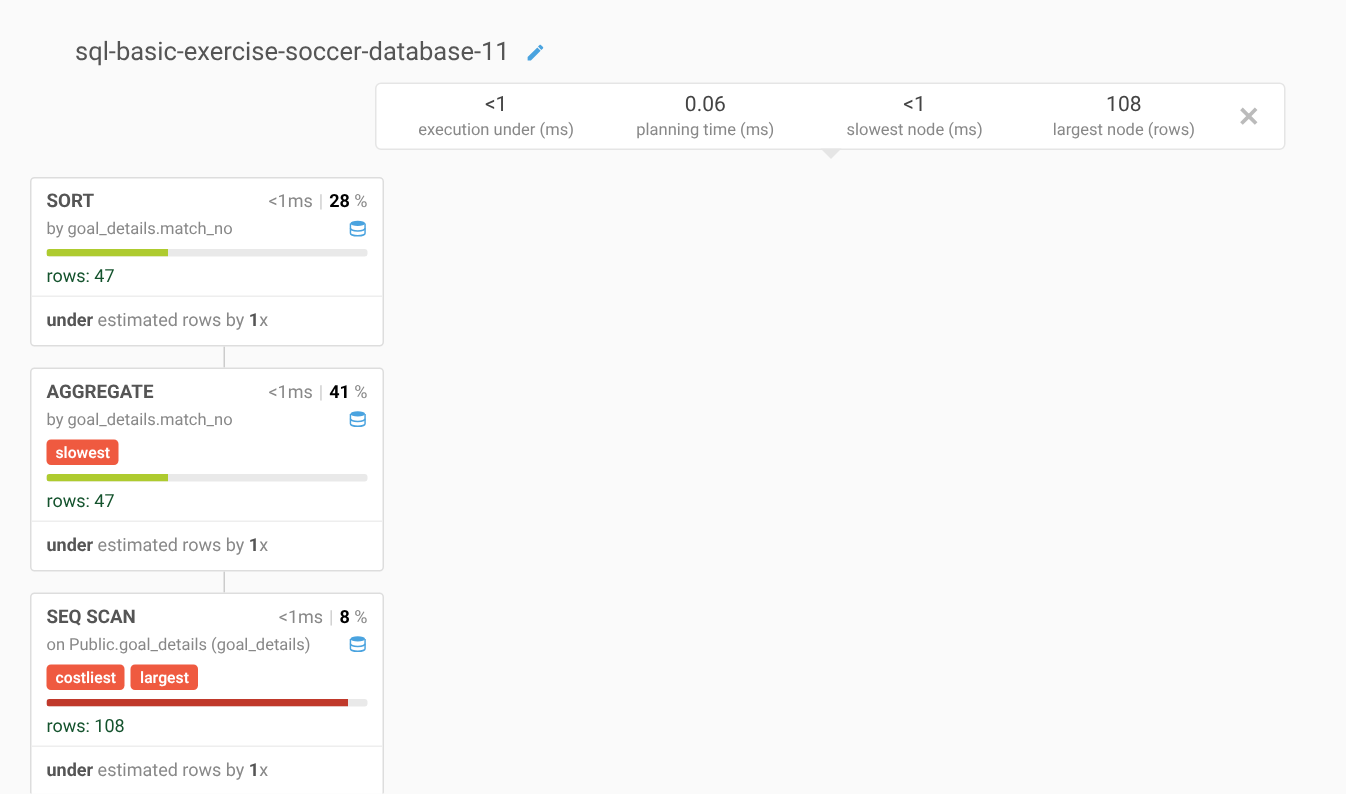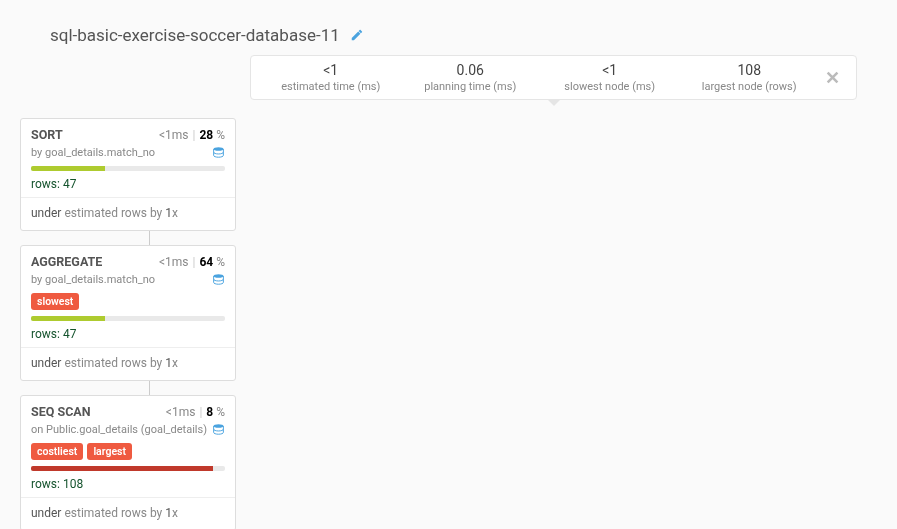--- a/index.html
+++ b/index.html
@@ -77,21 +77,21 @@
     cursor: pointer;
     padding: 0 6px;
   }
 
   .plan-area {
     padding: 18px 0 0 20px;
     position: relative;
   }
 
   .plan-node {
-    width: 216px;
+    width: 236px;
     background: #fff;
     border: 1px solid #ddd;
     border-radius: 3px;
     position: relative;
     margin-bottom: 0;
   }
   .node-connector {
     width: 1px;
     height: 14px;
     background: #ccc;
@@ -163,39 +163,39 @@
     padding: 6px 10px 6px 10px;
     font-size: 12px;
     color: #14532d;
     border-bottom: 1px solid #eee;
   }
   .est-line {
     padding: 8px 10px 10px 10px;
     font-size: 12px;
     color: #888;
   }
-  .est-line b { color: #555; font-weight: 400; }
+  .est-line b { color: #555; font-weight: 700; }
 </style>
 </head>
 <body>
 
 <div class="header">
   <div class="title-row">
     <span class="title">sql-basic-exercise-soccer-database-11</span>
     <span class="edit-icon">
       <svg viewBox="0 0 16 16" width="14" height="14">
           <path fill="#4aa3df" d="M2 11.5V14h2.5l7.4-7.4-2.5-2.5L2 11.5zM13.7 4.9c.3-.3.3-.7 0-1l-1.6-1.6c-.3-.3-.7-.3-1 0l-1.2 1.2 2.5 2.5 1.3-1.1z"></path>
         </svg>
     </span>
   </div>
 
   <div class="stats-bar">
     <div class="stat">
       <div class="stat-value">&lt;1</div>
-      <div class="stat-label">estimated time (ms)</div>
+      <div class="stat-label">execution under (ms)</div>
     </div>
     <div class="stat">
       <div class="stat-value">0.06</div>
       <div class="stat-label">planning time (ms)</div>
     </div>
     <div class="stat">
       <div class="stat-value">&lt;1</div>
       <div class="stat-label">slowest node (ms)</div>
     </div>
     <div class="stat">
@@ -231,21 +231,21 @@
     <div class="rows-line"><span>rows: </span><span>47</span></div>
     <div class="est-line"><b>under</b><span> estimated rows by </span><b>1</b><span>x</span></div>
   </div>
 
   <div class="node-connector"></div>
 
   <div class="plan-node">
     <div class="node-head">
       <span class="node-title">AGGREGATE</span>
       <span class="node-metrics">
-        <span class="ms-val">&lt;1</span><span>ms</span><span class="sep">|</span><span class="pct">64</span><span class="pct-sign"> %</span>
+        <span class="ms-val">&lt;1</span><span>ms</span><span class="sep">|</span><span class="pct">41</span><span class="pct-sign"> %</span>
       </span>
     </div>
     <div class="node-sub">
       <span><span class="by">by </span><span>goal_details.match_no</span></span>
       <span class="disk-icon">
         <svg viewBox="0 0 16 16" width="13" height="14">
             <ellipse cx="8" cy="3" rx="6" ry="2.2" fill="#4aa3df"></ellipse>
             <path d="M2 3v4c0 1.2 2.7 2.2 6 2.2s6-1 6-2.2V3" fill="none" stroke="#4aa3df" stroke-width="1.2"></path>
             <path d="M2 7v4c0 1.2 2.7 2.2 6 2.2s6-1 6-2.2V7" fill="none" stroke="#4aa3df" stroke-width="1.2"></path>
           </svg>

